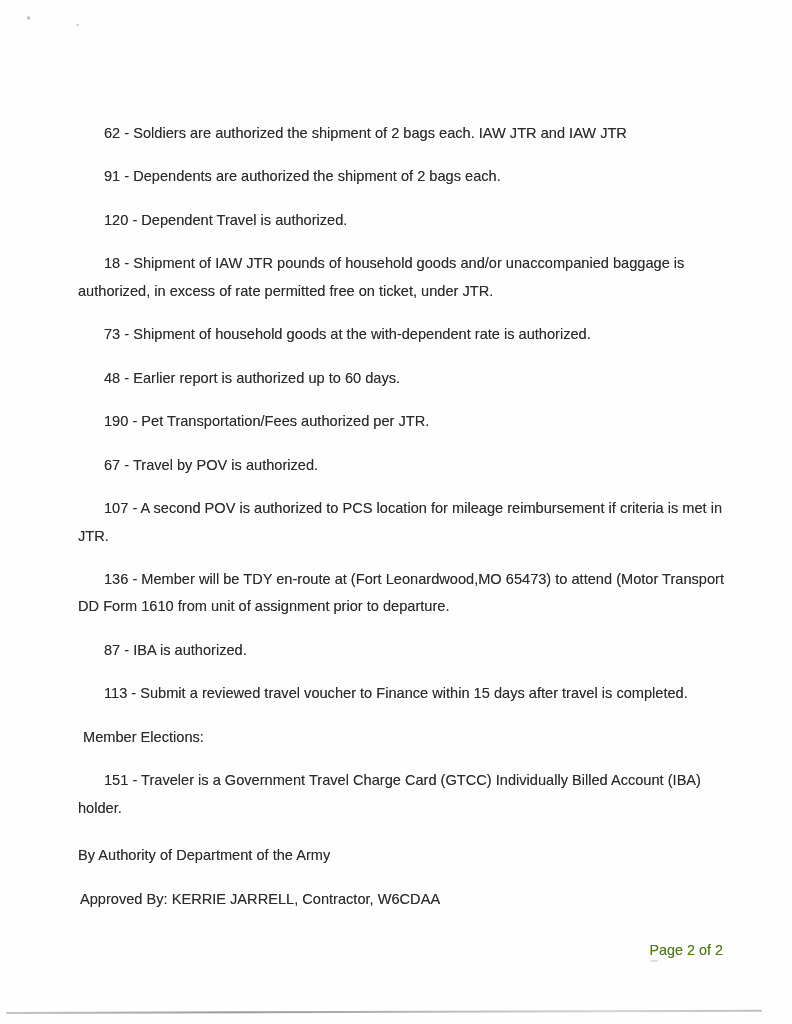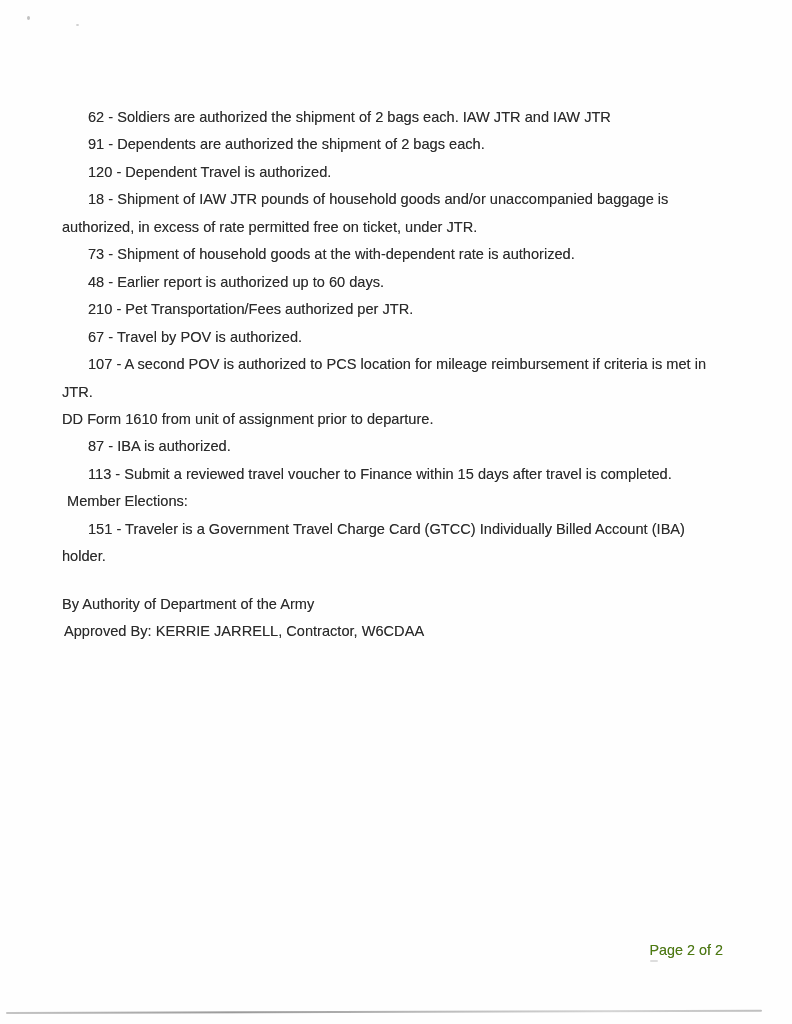--- a/index.html
+++ b/index.html
@@ -19,21 +19,21 @@
   .doc-body {
     position: absolute;
     left: 62px;
     top: 104px;
     width: 690px;
     font-size: 14.6px;
     line-height: 27.45px;
     color: #2b2b2b;
     text-shadow: 0 0 0.5px rgba(70,70,70,0.55);
   }
-  .para { margin: 0; }
+  .para { margin: 16px; }
   .para.gap-before { margin-top: 20px; }
   .para.pad-left-sm { padding-left: 5px; }
   .para.pad-left-xs { padding-left: 2px; }
   .line { white-space: pre; }
   .line.first-indent { padding-left: 26px; }
   .page-footer {
     position: absolute;
     top: 941px;
     right: 69px;
     font-size: 14.4px;
@@ -88,30 +88,31 @@
         <div class="line first-indent">18 - Shipment of IAW JTR pounds of household goods and/or unaccompanied baggage is</div>
         <div class="line">authorized, in excess of rate permitted free on ticket, under JTR.</div>
       </div>
       <div class="para">
         <div class="line first-indent">73 - Shipment of household goods at the with-dependent rate is authorized.</div>
       </div>
       <div class="para">
         <div class="line first-indent">48 - Earlier report is authorized up to 60 days.</div>
       </div>
       <div class="para">
-        <div class="line first-indent">210 - Pet Transportation/Fees authorized per JTR.</div>
+        <div class="line first-indent">190 - Pet Transportation/Fees authorized per JTR.</div>
       </div>
       <div class="para">
         <div class="line first-indent">67 - Travel by POV is authorized.</div>
       </div>
       <div class="para">
         <div class="line first-indent">107 - A second POV is authorized to PCS location for mileage reimbursement if criteria is met in</div>
         <div class="line">JTR.</div>
       </div>
       <div class="para">
+        <div class="line first-indent">136 - Member will be TDY en-route at (Fort Leonardwood,MO 65473) to attend (Motor Transport</div>
         <div class="line">DD Form 1610 from unit of assignment prior to departure.</div>
       </div>
       <div class="para">
         <div class="line first-indent">87 - IBA is authorized.</div>
       </div>
       <div class="para">
         <div class="line first-indent">113 - Submit a reviewed travel voucher to Finance within 15 days after travel is completed.</div>
       </div>
       <div class="para pad-left-sm">
         <div class="line">Member Elections:</div>

